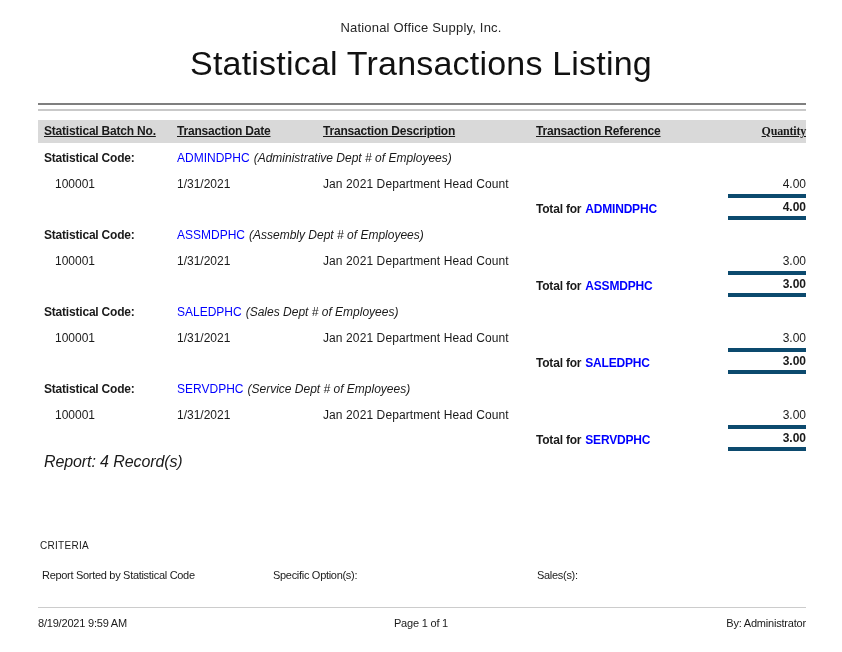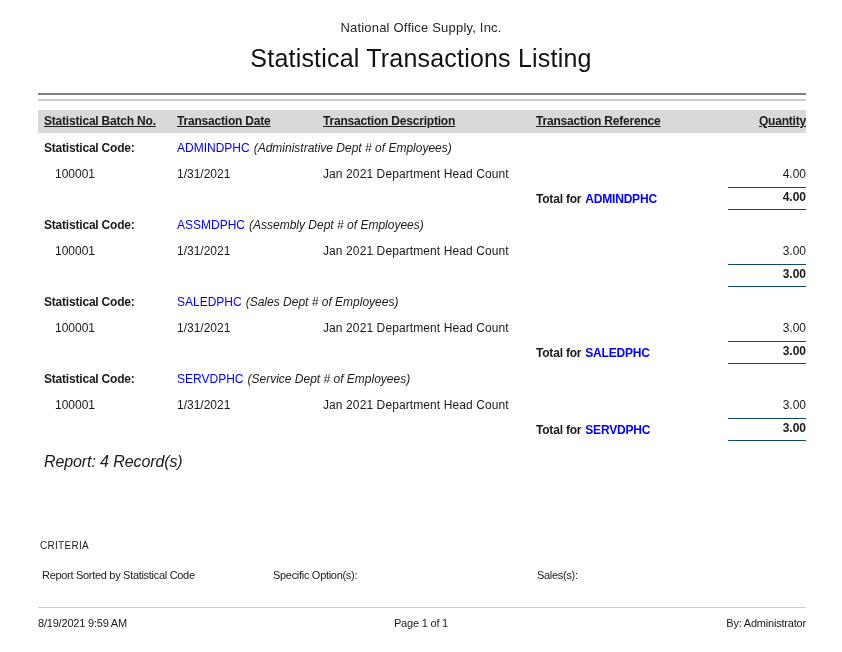--- a/index.html
+++ b/index.html
@@ -20,21 +20,21 @@
   .company {
     padding-top: 20px;
     text-align: center;
     font-size: 13px;
     letter-spacing: 0.2px;
     color: #262626;
   }
   .title {
     margin-top: 9px;
     text-align: center;
-    font-size: 25px;
+    font-size: 34px;
     font-weight: 400;
     letter-spacing: 0.2px;
     color: #111111;
   }
   .content {
     position: relative;
     margin-left: 38px;
     width: 768px;
     margin-top: 20px;
   }
@@ -53,41 +53,41 @@
     font-size: 12px;
     font-weight: bold;
     text-decoration: underline;
     letter-spacing: -0.2px;
     white-space: nowrap;
   }
   .h-batch { left: 6px; }
   .h-date  { left: 139px; }
   .h-desc  { left: 285px; }
   .h-ref   { left: 498px; }
-  .h-qty   { right: 0; text-align: right; }
+  .h-qty   { right: 0; text-align: right; font-family: Liberation Serif, serif; }
 
   .row { position: relative; width: 768px; }
   .row span { white-space: nowrap; }
   .code-row { height: 16px; margin-top: 7px; font-size: 12px; line-height: 16px; }
   .code-label { position: absolute; left: 6px; font-weight: bold; letter-spacing: -0.2px; }
   .code-value { position: absolute; left: 139px; }
   .blue { color: #0000ff; }
   .code-desc { font-style: italic; color: #1a1a1a; margin-left: 4px; }
 
   .data-row { height: 22px; margin-top: 10px; font-size: 12px; line-height: 16px; }
   .d-batch { position: absolute; left: 17px; }
   .d-date  { position: absolute; left: 139px; }
   .d-desc  { position: absolute; left: 285px; letter-spacing: 0.1px; }
   .qty-cell {
     position: absolute;
     right: 0; top: 0;
     width: 78px;
     height: 22px;
     text-align: right;
-    border-bottom: 1px solid #0c4a6e;
+    border-bottom: 4px solid #0c4a6e;
   }
   .total-row { height: 22px; font-size: 12px; line-height: 22px; font-weight: bold; }
   .t-label { position: absolute; left: 498px; letter-spacing: -0.2px; }
   .t-code { margin-left: 4px; }
   .total-row .qty-cell { line-height: 19px; }
 
   .summary {
     position: absolute;
     left: 44px; top: 453px;
     font-size: 16px;
@@ -158,20 +158,21 @@
         <span class="code-label">Statistical Code:</span>
         <span class="code-value"><span class="blue">ASSMDPHC</span><span class="code-desc">(Assembly Dept # of Employees)</span></span>
       </div>
       <div class="row data-row">
         <span class="d-batch">100001</span>
         <span class="d-date">1/31/2021</span>
         <span class="d-desc">Jan 2021 Department Head Count</span>
         <span class="qty-cell">3.00</span>
       </div>
       <div class="row total-row">
+        <span class="t-label"><span>Total for</span><span class="blue t-code">ASSMDPHC</span></span>
         <span class="qty-cell">3.00</span>
       </div>
     </div>
 
     <div class="section">
       <div class="row code-row">
         <span class="code-label">Statistical Code:</span>
         <span class="code-value"><span class="blue">SALEDPHC</span><span class="code-desc">(Sales Dept # of Employees)</span></span>
       </div>
       <div class="row data-row">

